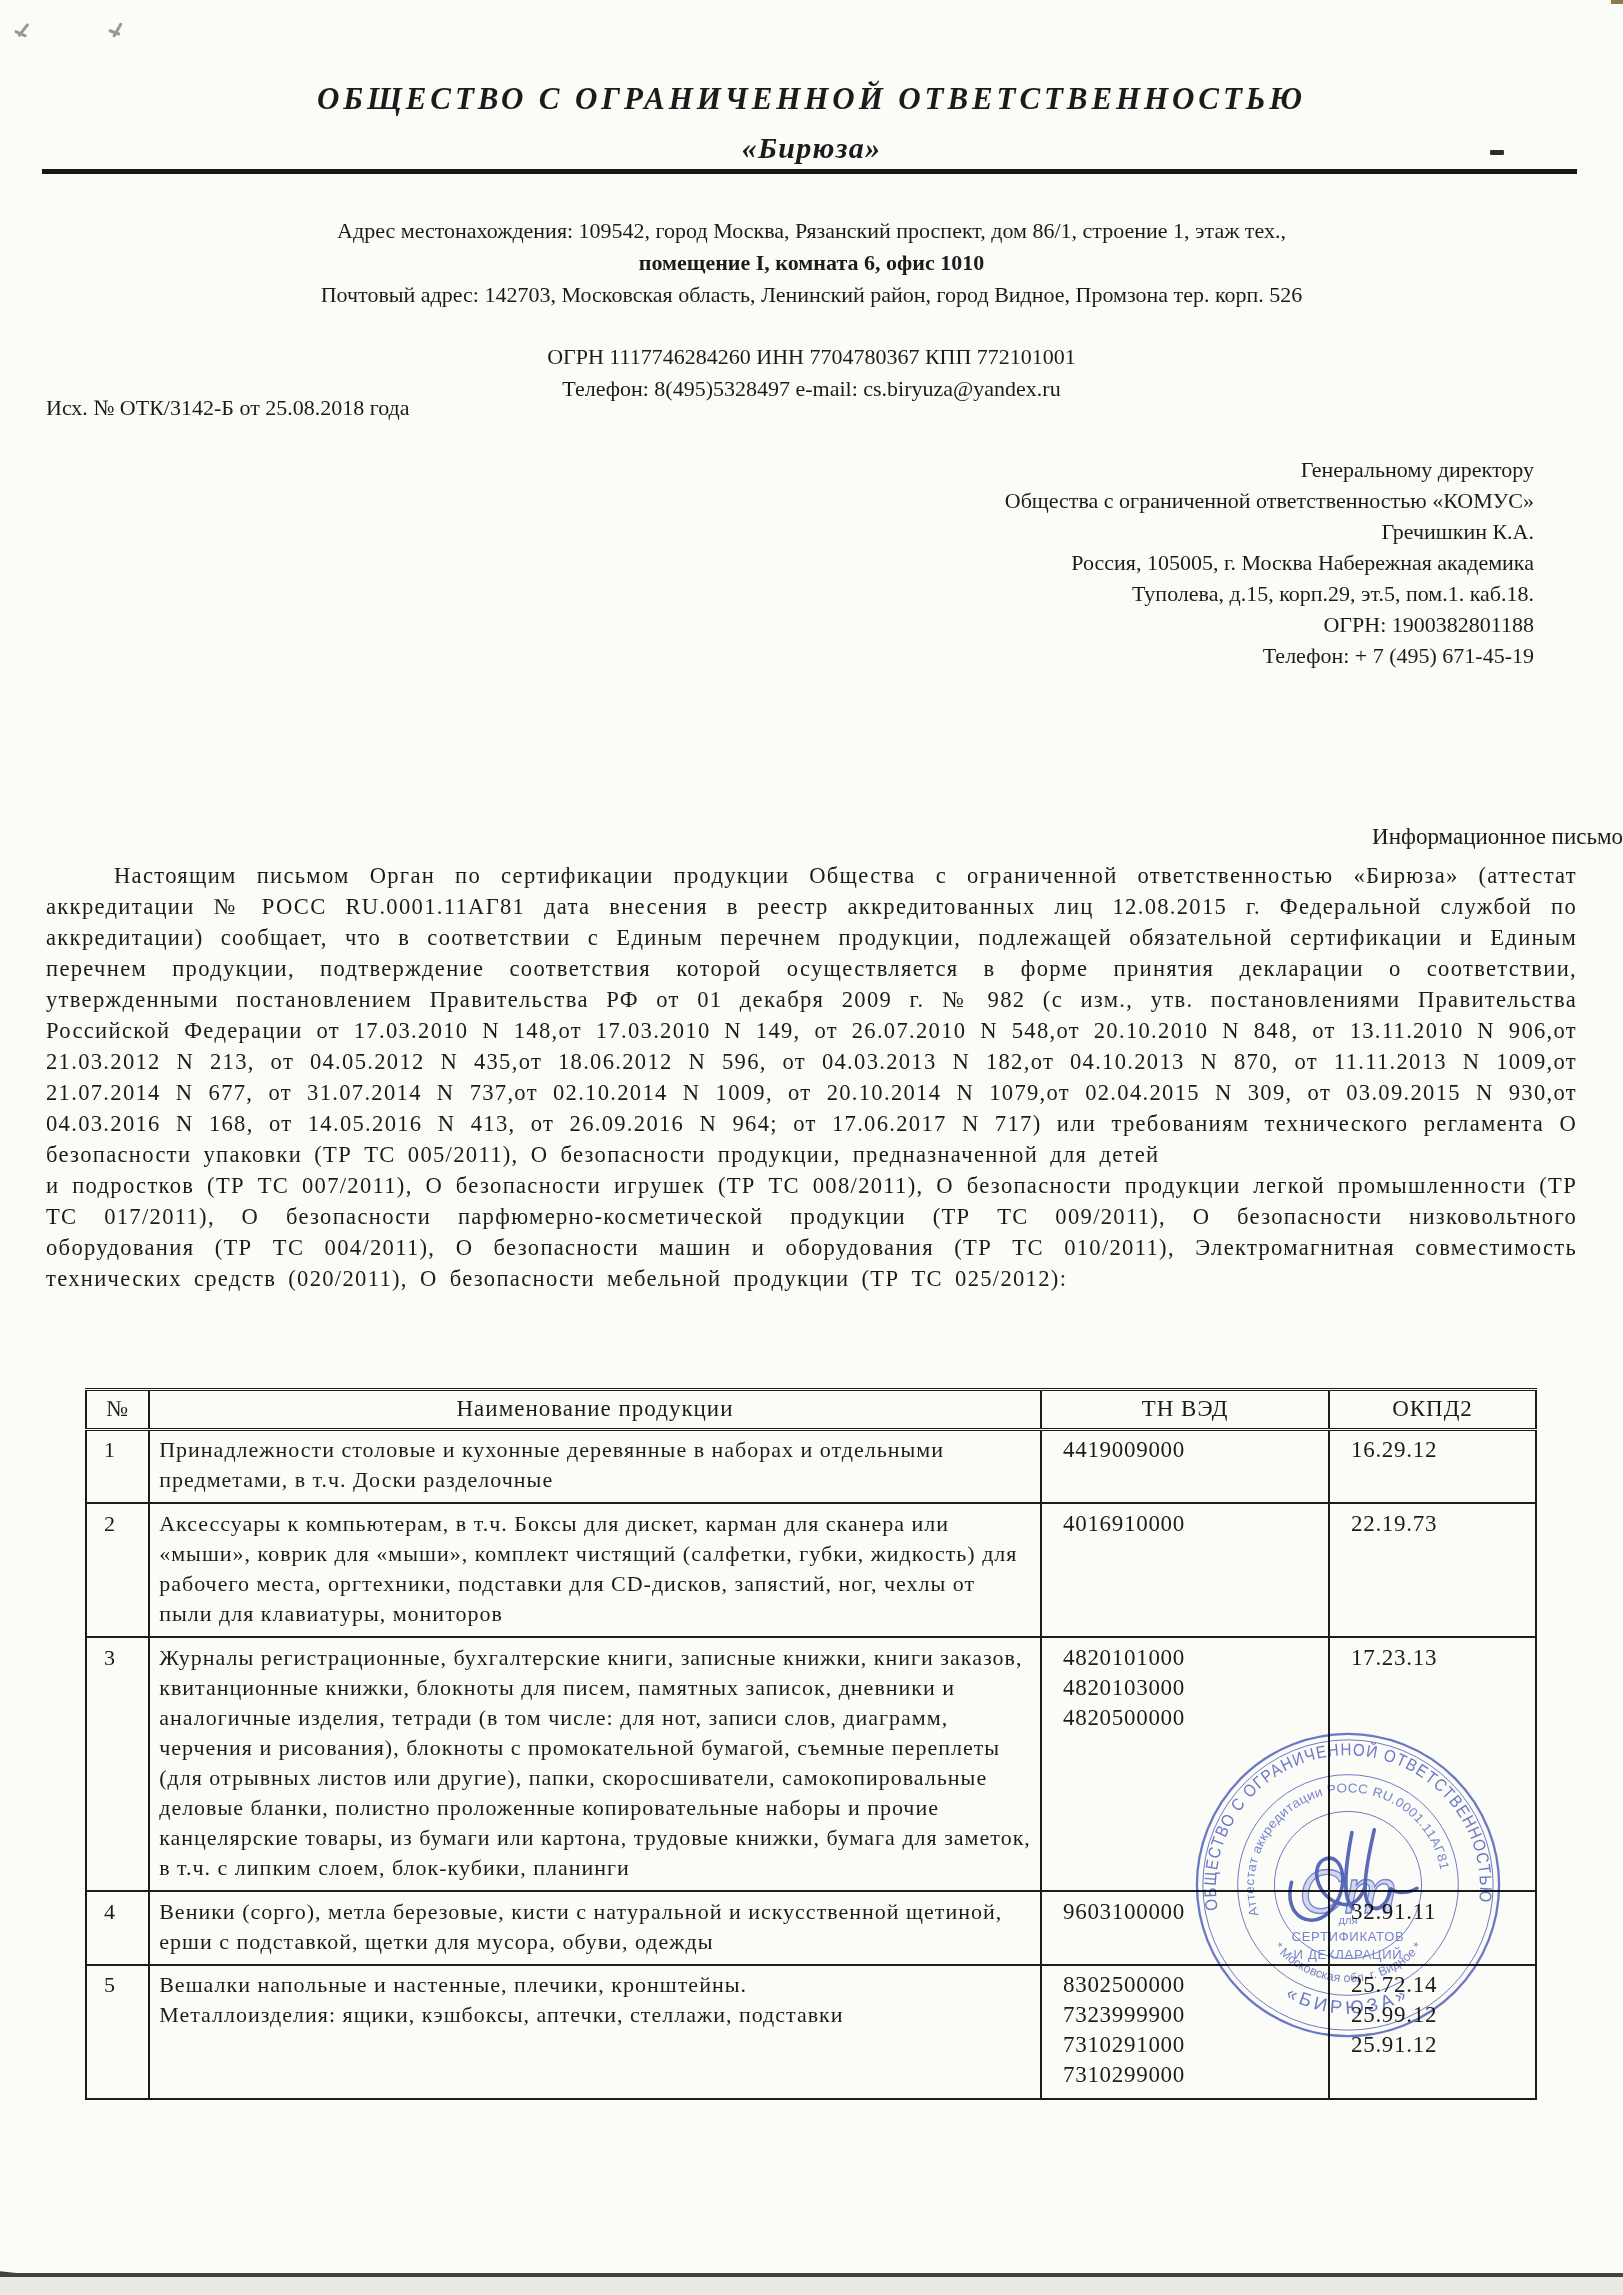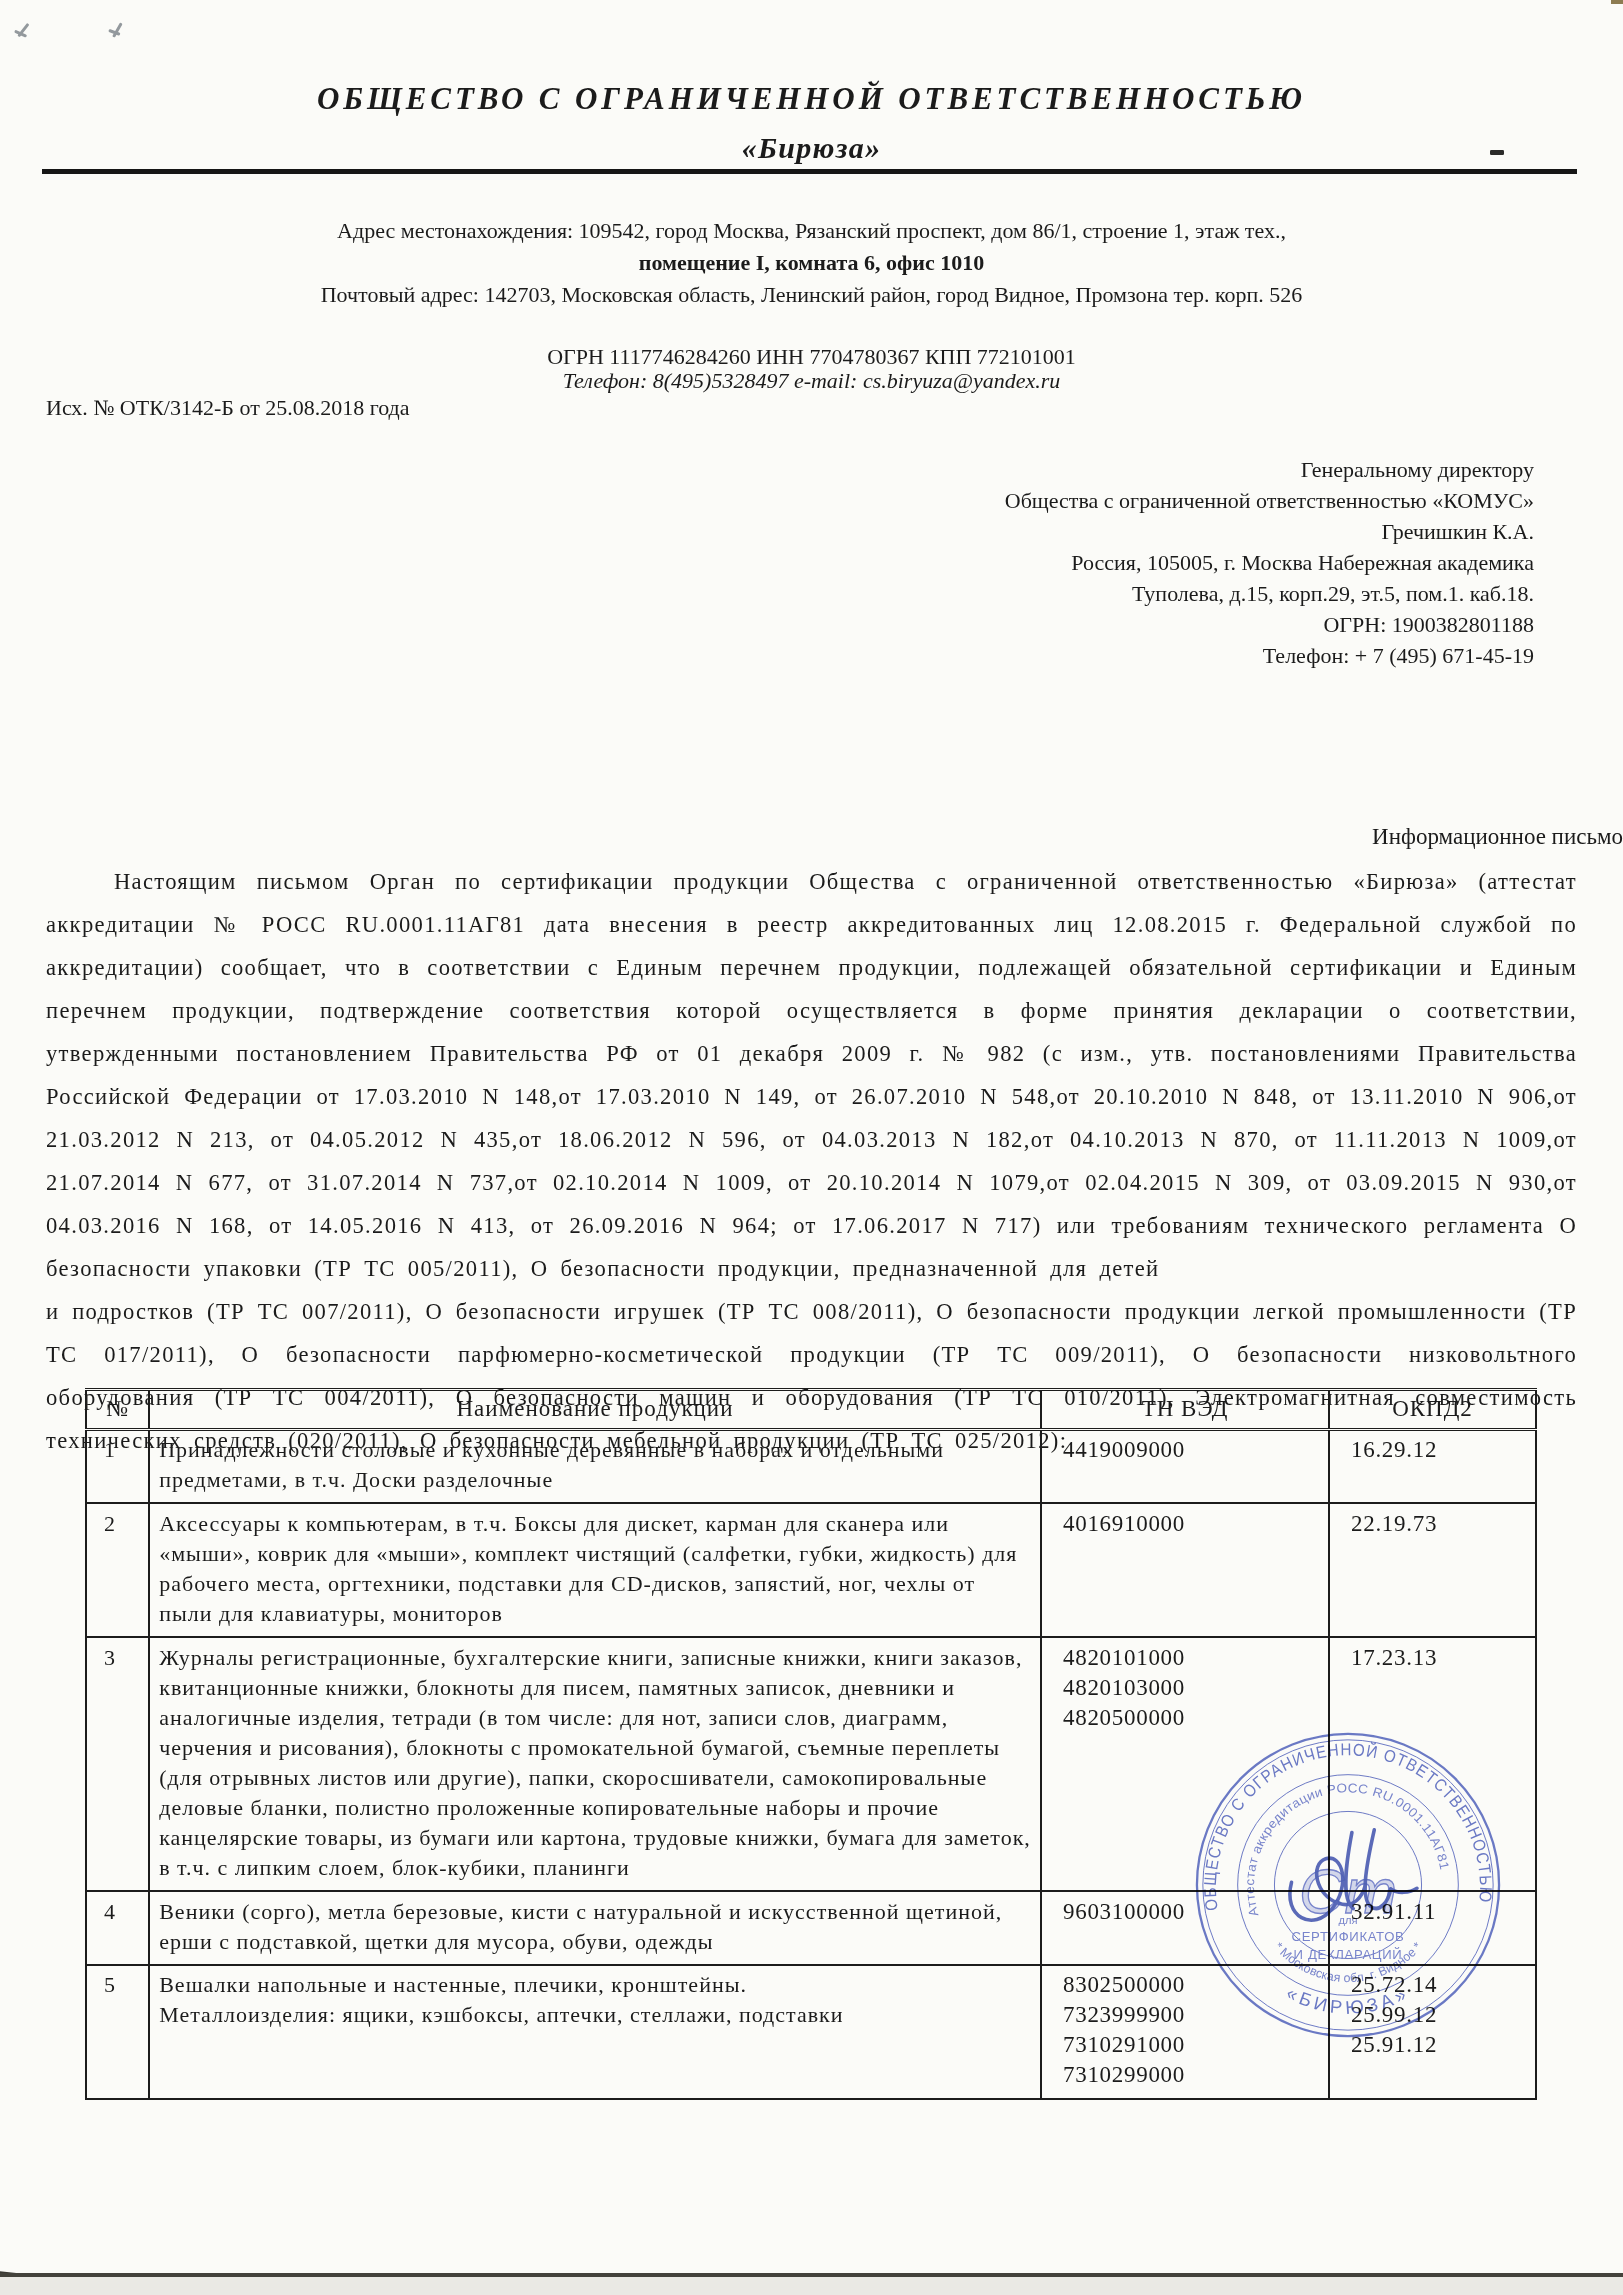--- a/index.html
+++ b/index.html
@@ -29,40 +29,40 @@
     background:#161616;
   }
   .center-line{
     position:absolute;left:0;width:100%;text-align:center;
     font-size:22px;white-space:nowrap;margin-top:32px;
   }
   .addr1{top:186px;}
   .addr2{top:218px;font-weight:bold;}
   .postal{top:250px;}
   .ogrn{top:312px;}
-  .contact{top:336px;font-style:italic;}
+  .contact{top:344px;}
 
   .ref-line{
     position:absolute;top:395px;left:46px;font-size:22px;white-space:nowrap;
   }
 
   .recipient{
     position:absolute;top:454px;right:89px;
     text-align:right;font-size:22px;line-height:31px;
   }
   .recipient div{white-space:nowrap;}
 
   .doc-title{
     position:absolute;top:824px;left:0;width:100%;
     text-align:right;font-size:23px;
   }
 
   .body-text{
     position:absolute;top:860px;left:46px;width:1531px;
-    font-size:22.6px;line-height:43px;
+    font-size:22.6px;line-height:31px;
     text-align:justify;
     letter-spacing:1.3px;word-spacing:5.2px;
   }
   .body-text .p1{text-indent:68px;margin:0;}
   .body-text .p2{margin:0;}
 
   
   .products{
     position:absolute;top:1388px;left:85px;
     border-collapse:collapse;

